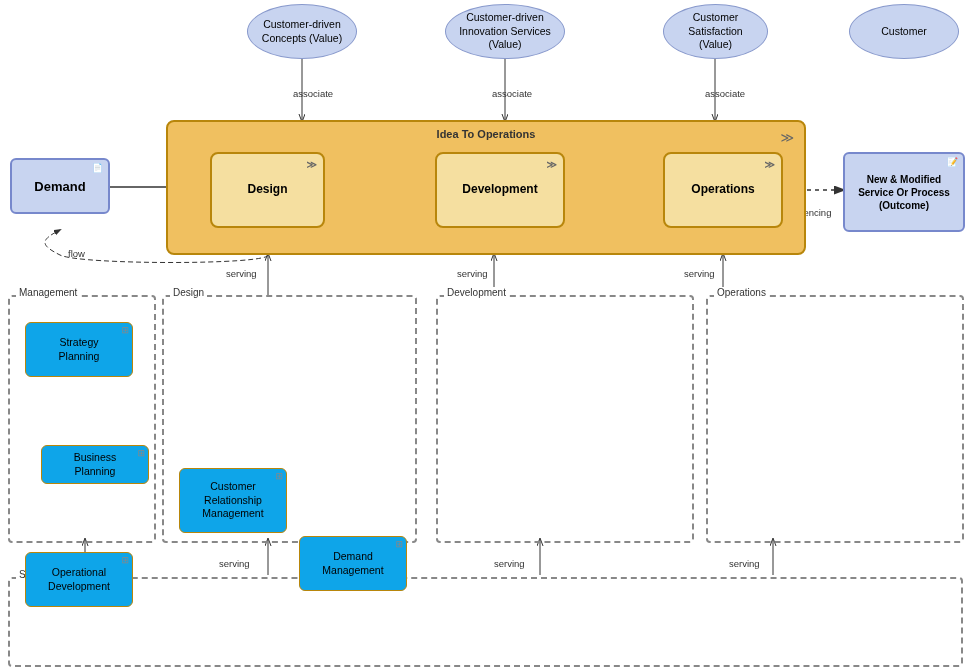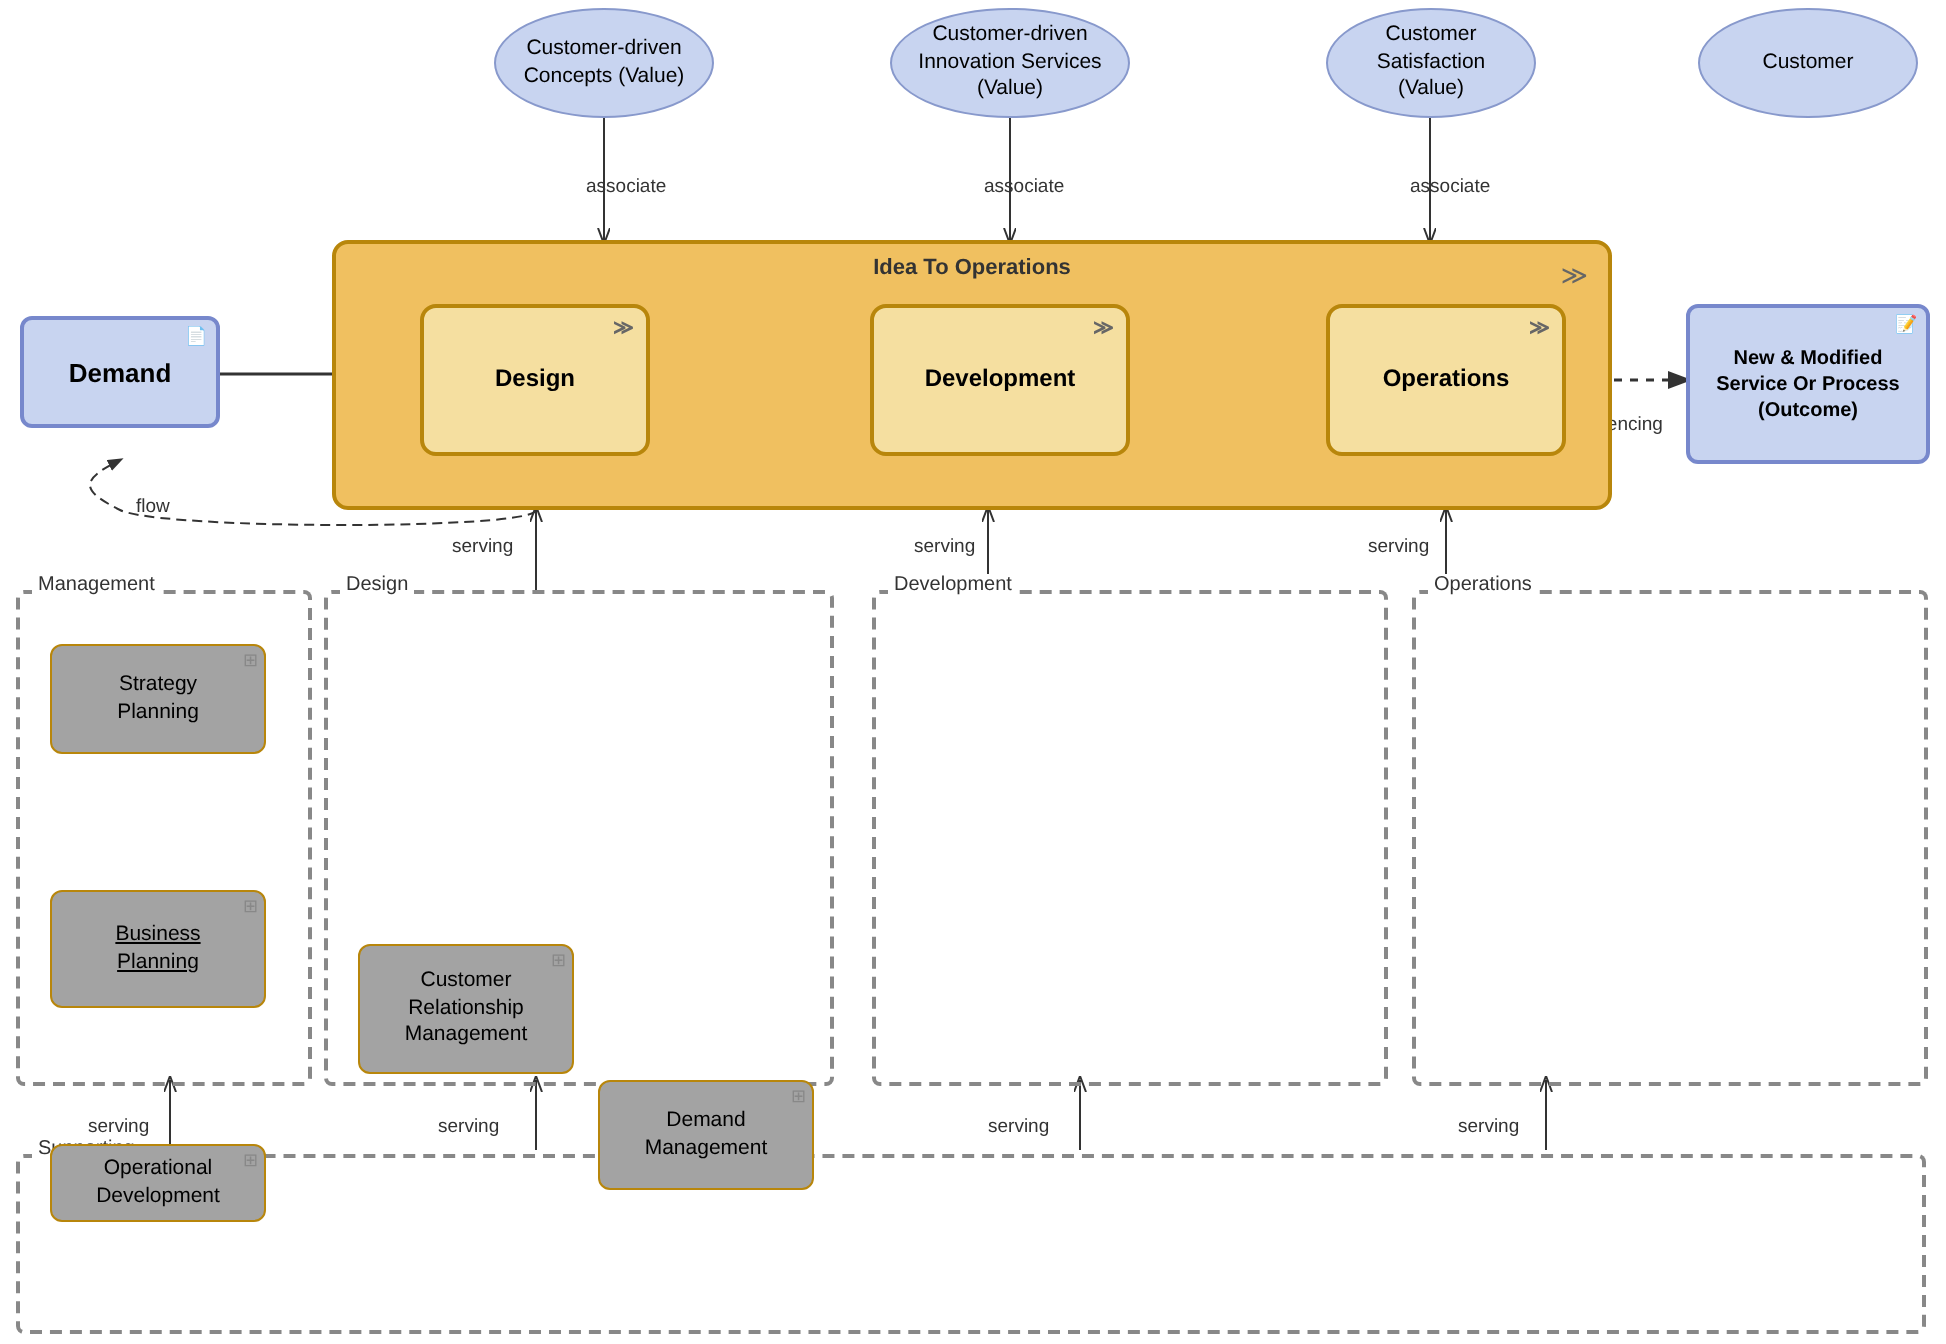--- a/index.html
+++ b/index.html
@@ -28,21 +28,21 @@
       align-items: center;
       justify-content: center;
       font-size: 10.5px;
       padding: 6px;
       line-height: 1.3;
     }
 
     
     .box {
       position: absolute;
-      background: #a3a3a3;
+      background: #0ea5e9;
       border: 1.5px solid #b8860b;
       border-radius: 6px;
       text-align: center;
       display: flex;
       align-items: center;
       justify-content: center;
       font-size: 10.5px;
       line-height: 1.3;
       padding: 4px;
     }
@@ -286,19 +286,19 @@
 
   <div class="container-box" style="left:706px;top:295px;width:258px;height:248px;">
     <span class="container-label">Operations</span>
   </div>
 
   <div class="container-box" style="left:8px;top:577px;width:955px;height:90px;">
     <span class="container-label">Supporting</span>
   </div>
 
   <div class="box box-icon" style="left:25px;top:322px;width:108px;height:55px;">Strategy<br>Planning</div>
-  <div class="box box-icon" style="left:25px;top:390px;width:108px;height:59px;text-decoration:underline;">Business<br>Planning</div>
-  <div class="box box-icon" style="left:25px;top:458px;width:108px;height:39px;">Operational<br>Development</div>
+  <div class="box box-icon" style="left:41px;top:390px;width:108px;height:39px;">Business<br>Planning</div>
+  <div class="box box-icon" style="left:25px;top:458px;width:108px;height:55px;">Operational<br>Development</div>
 
   <div class="box box-icon" style="left:179px;top:319px;width:108px;height:65px;">Customer<br>Relationship<br>Management</div>
   <div class="box box-icon" style="left:299px;top:322px;width:108px;height:55px;">Demand<br>Management</div>
 
 </div>
 
 </body></html>

